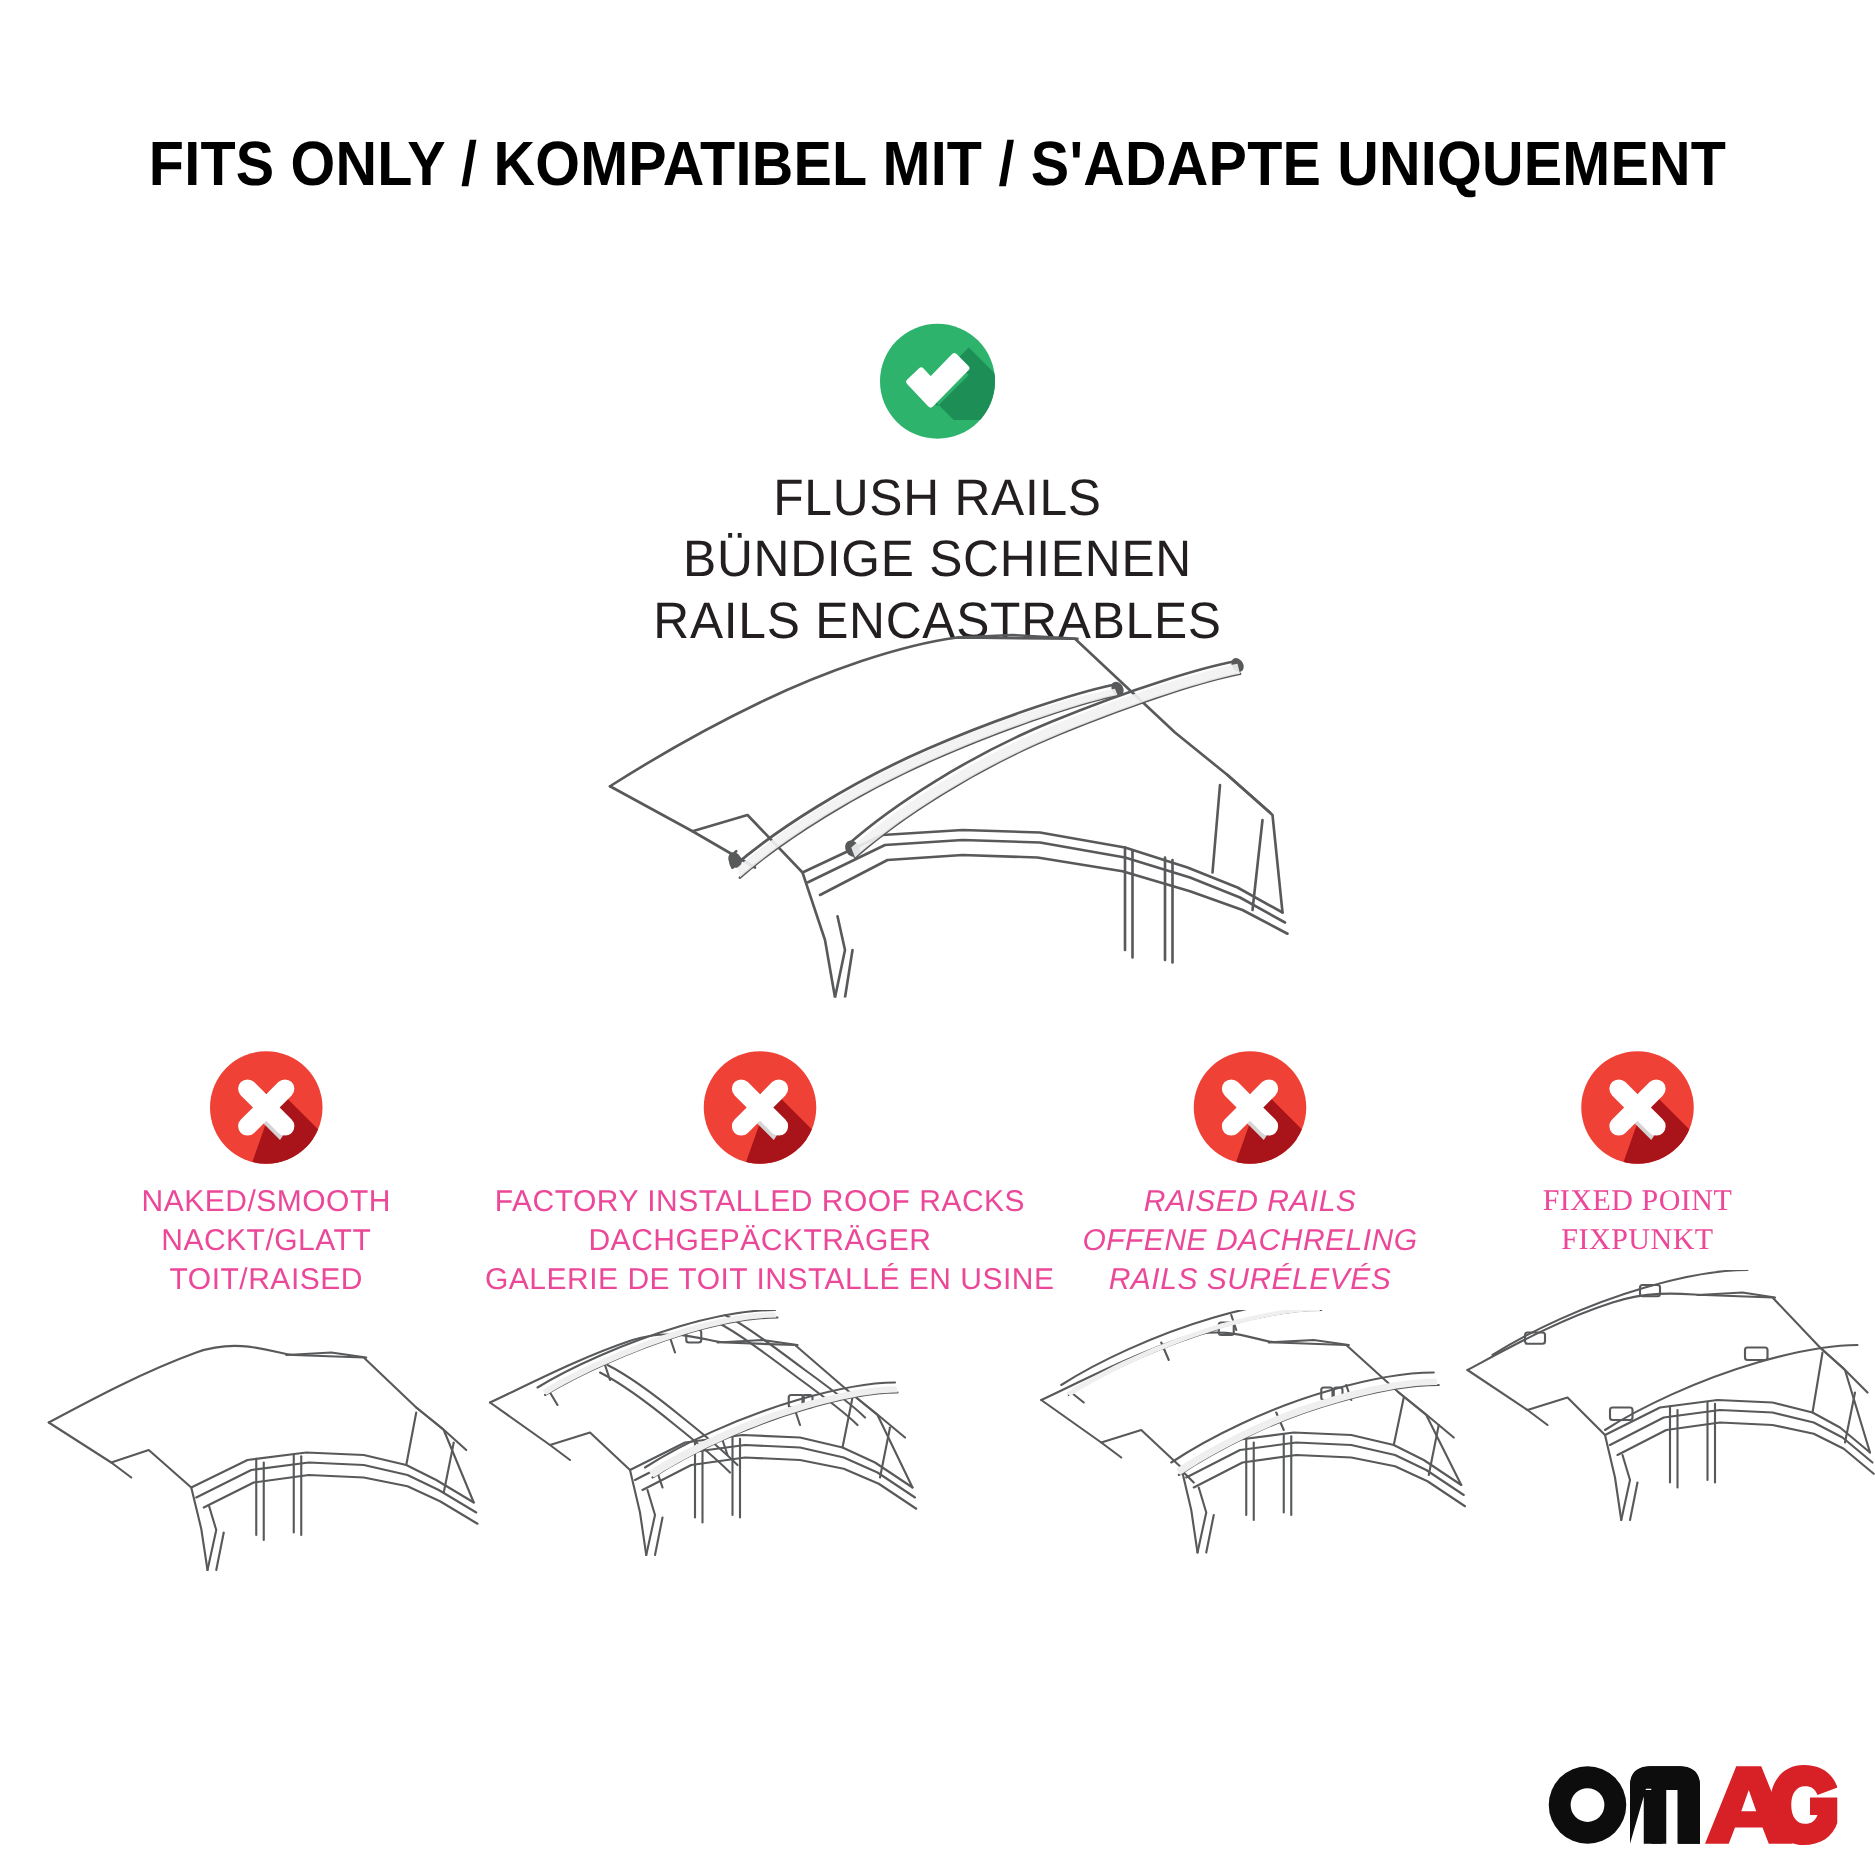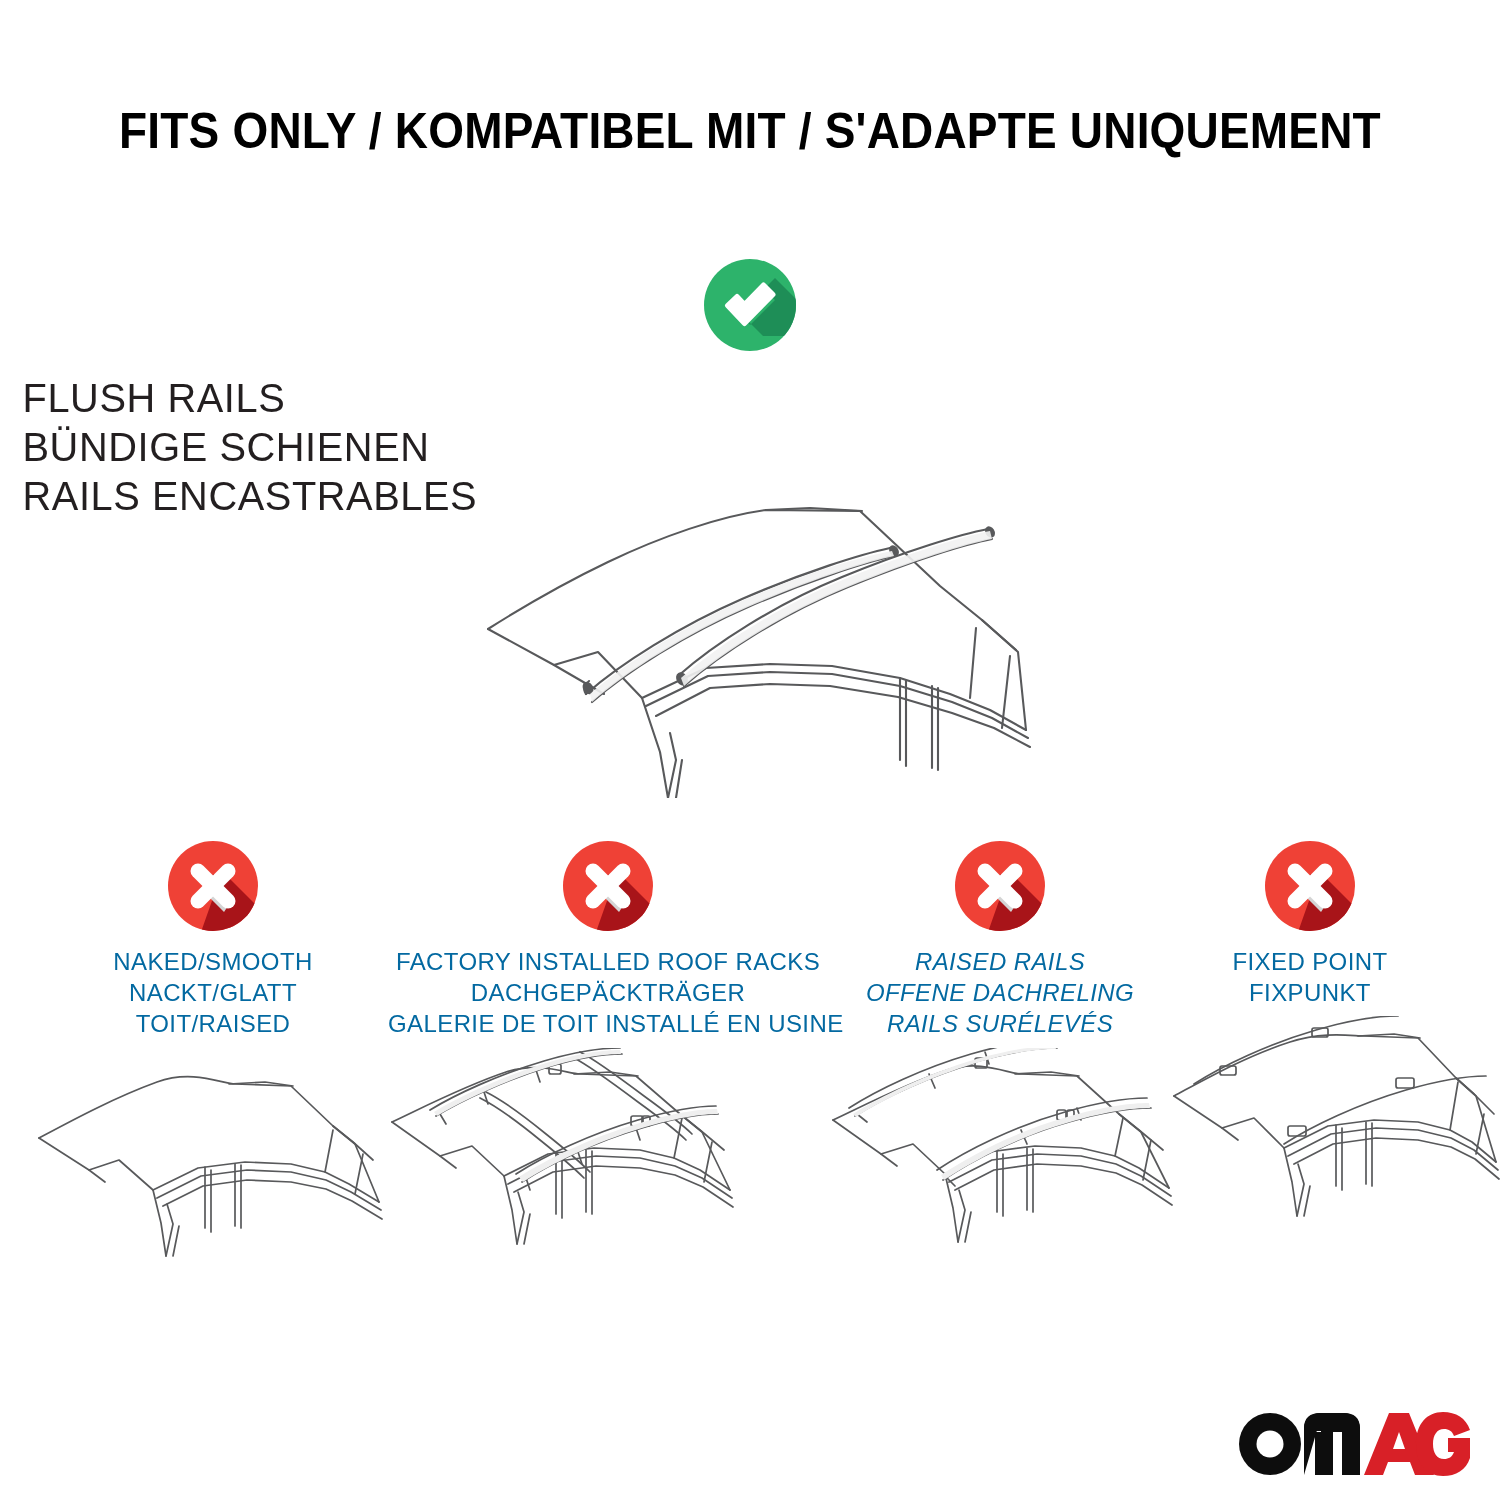--- a/index.html
+++ b/index.html
@@ -23,20 +23,21 @@
     letter-spacing:0.2px;
     transform:scaleX(0.92);
     transform-origin:center top;
     color:#000000;
     white-space:nowrap;
   }
 
   
   .positive-block{
     position:absolute;left:0;top:258px;width:1500px;
+    text-align:center;
   }
   .icon-check-wrap{
     width:94px;height:94px;margin:0 auto;
     position:relative;
   }
   .icon-x-wrap{
     width:92px;height:92px;
     position:relative;
   }
   .positive-label{
@@ -63,29 +64,29 @@
     position:absolute;top:0;
     text-align:center;
   }
   .col .iconrow{display:flex;justify-content:center;}
   .col .caption{
     margin-top:14px;
     font-size:24px;
     font-weight:300;
     line-height:1.30;
     letter-spacing:0.4px;
-    color:#0369a1;
+    color:#ec4899;
     white-space:nowrap;
   }
   .col .art{margin-top:8px;}
 
   .col1{left:33px;width:360px;}
   .col2{left:388px;width:440px;}
   .col3{left:845px;width:310px;font-style:italic;}
-  .col4{left:1160px;width:300px;}
+  .col4{left:1160px;width:300px;font-family:Liberation Serif, serif;}
 
   
   .logo{
     position:absolute;left:1238px;top:1412px;
     width:232px;height:64px;
   }
   svg{display:block;}
 </style>
 </head>
 <body>

